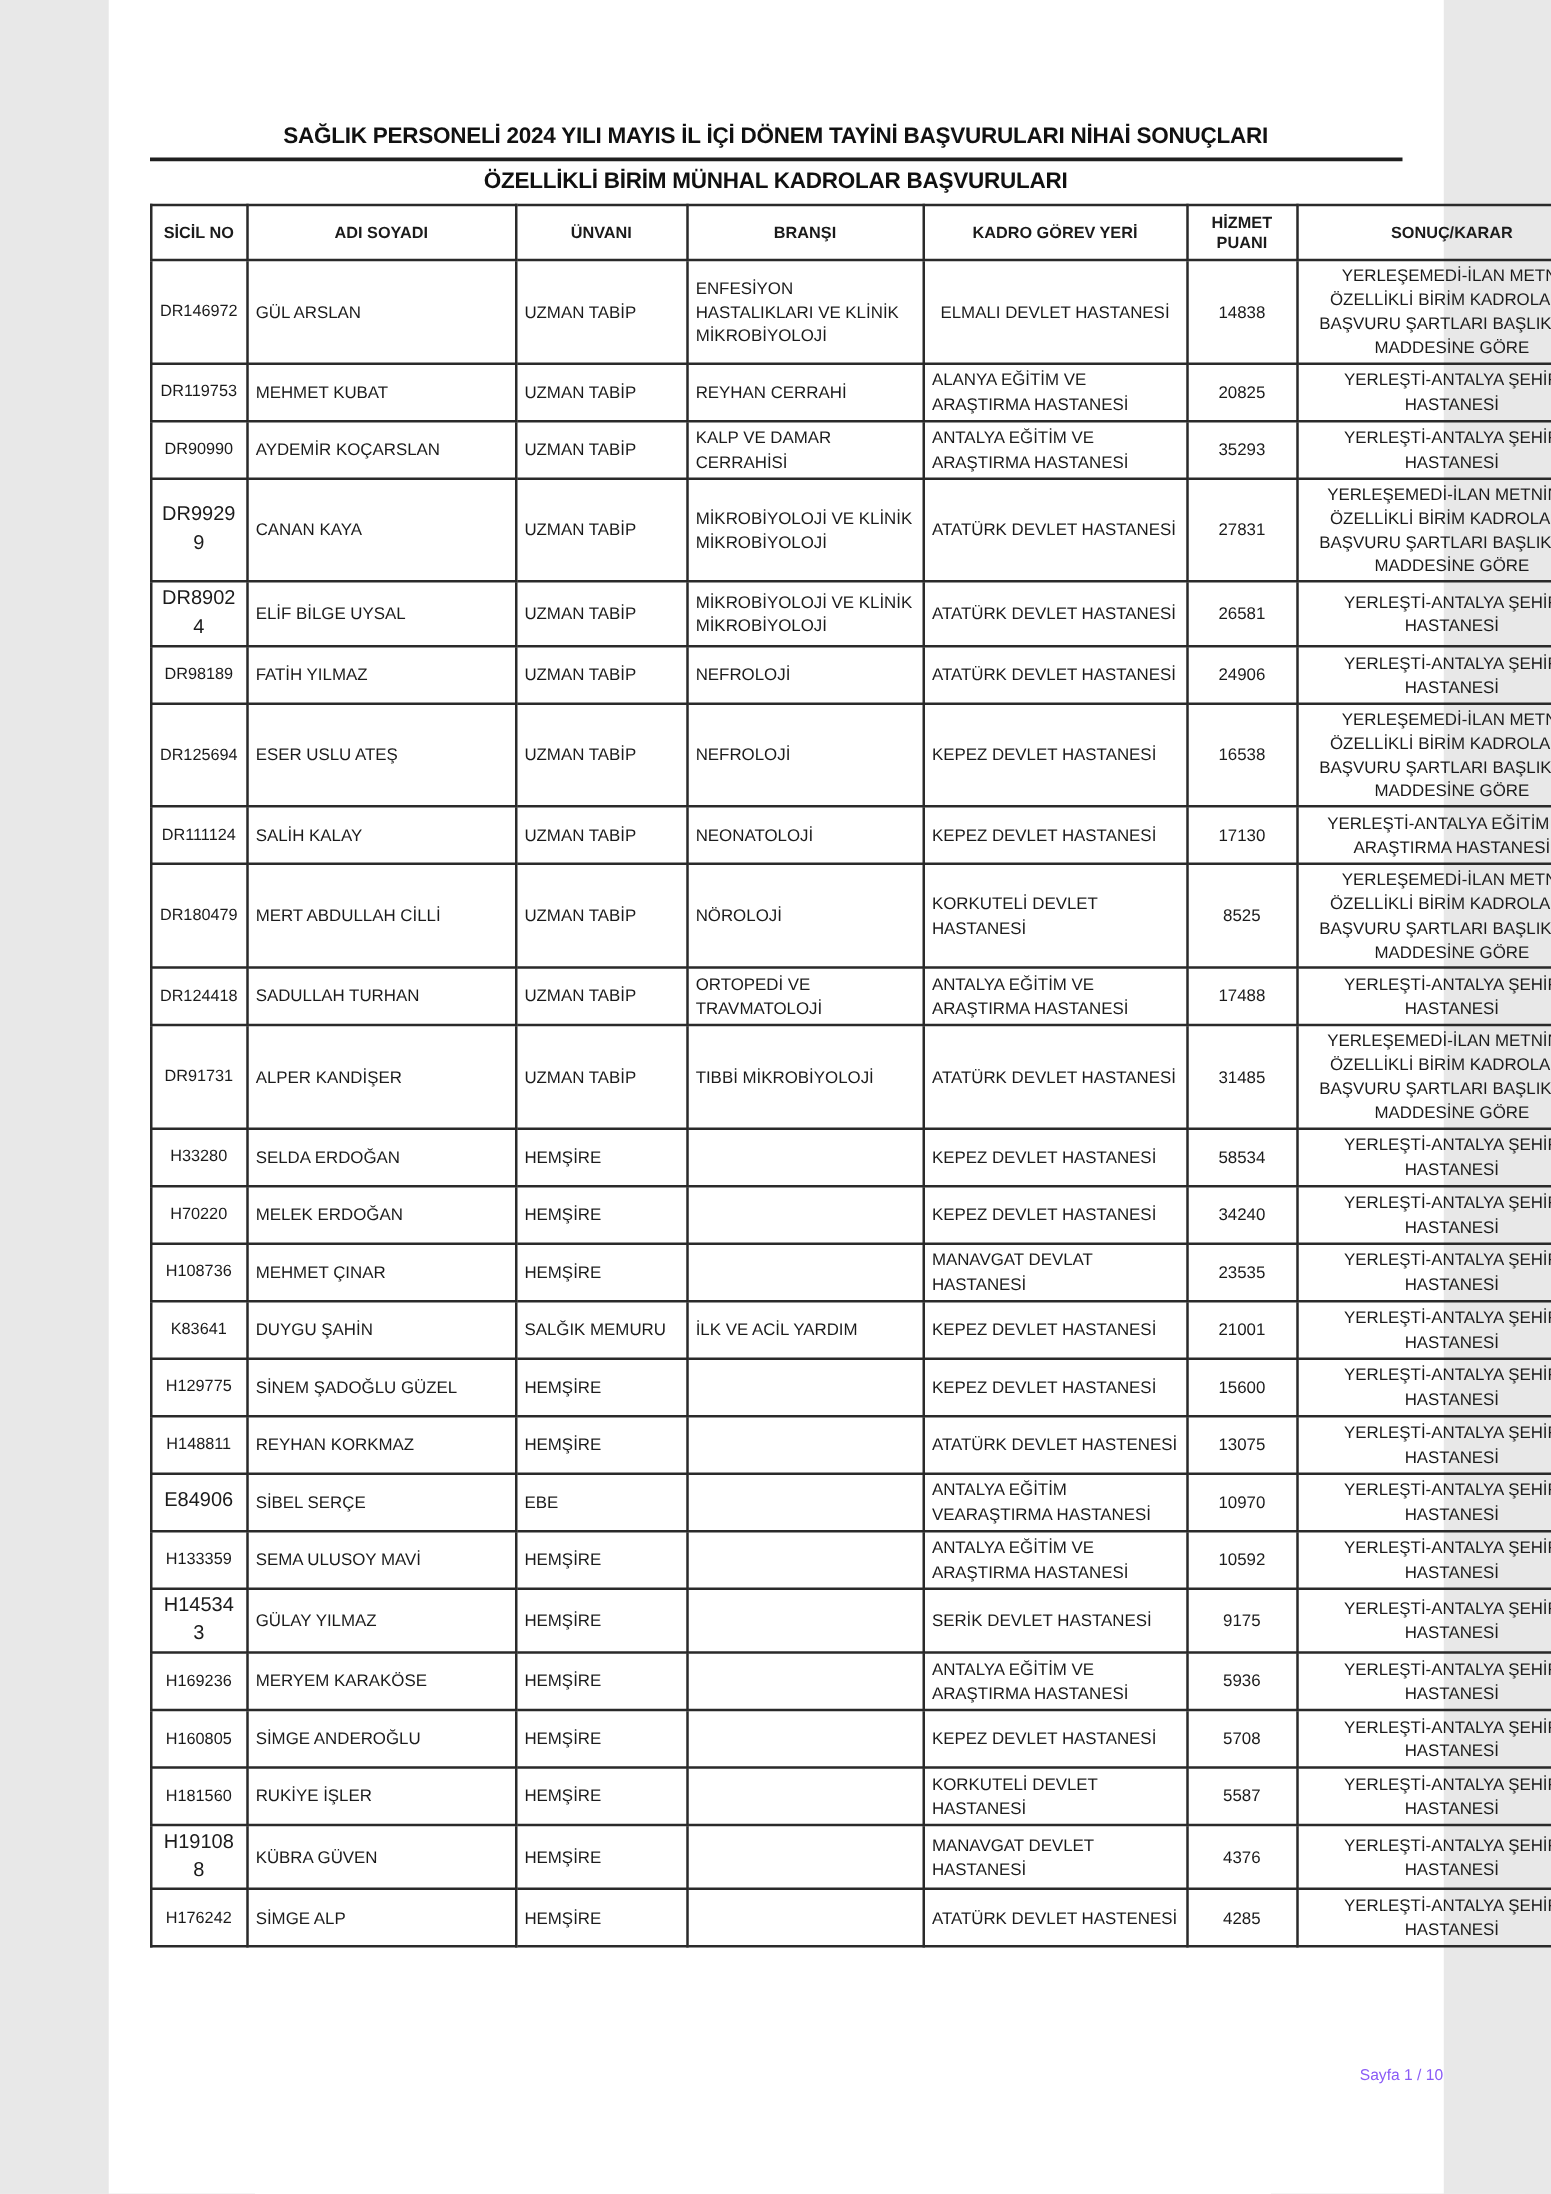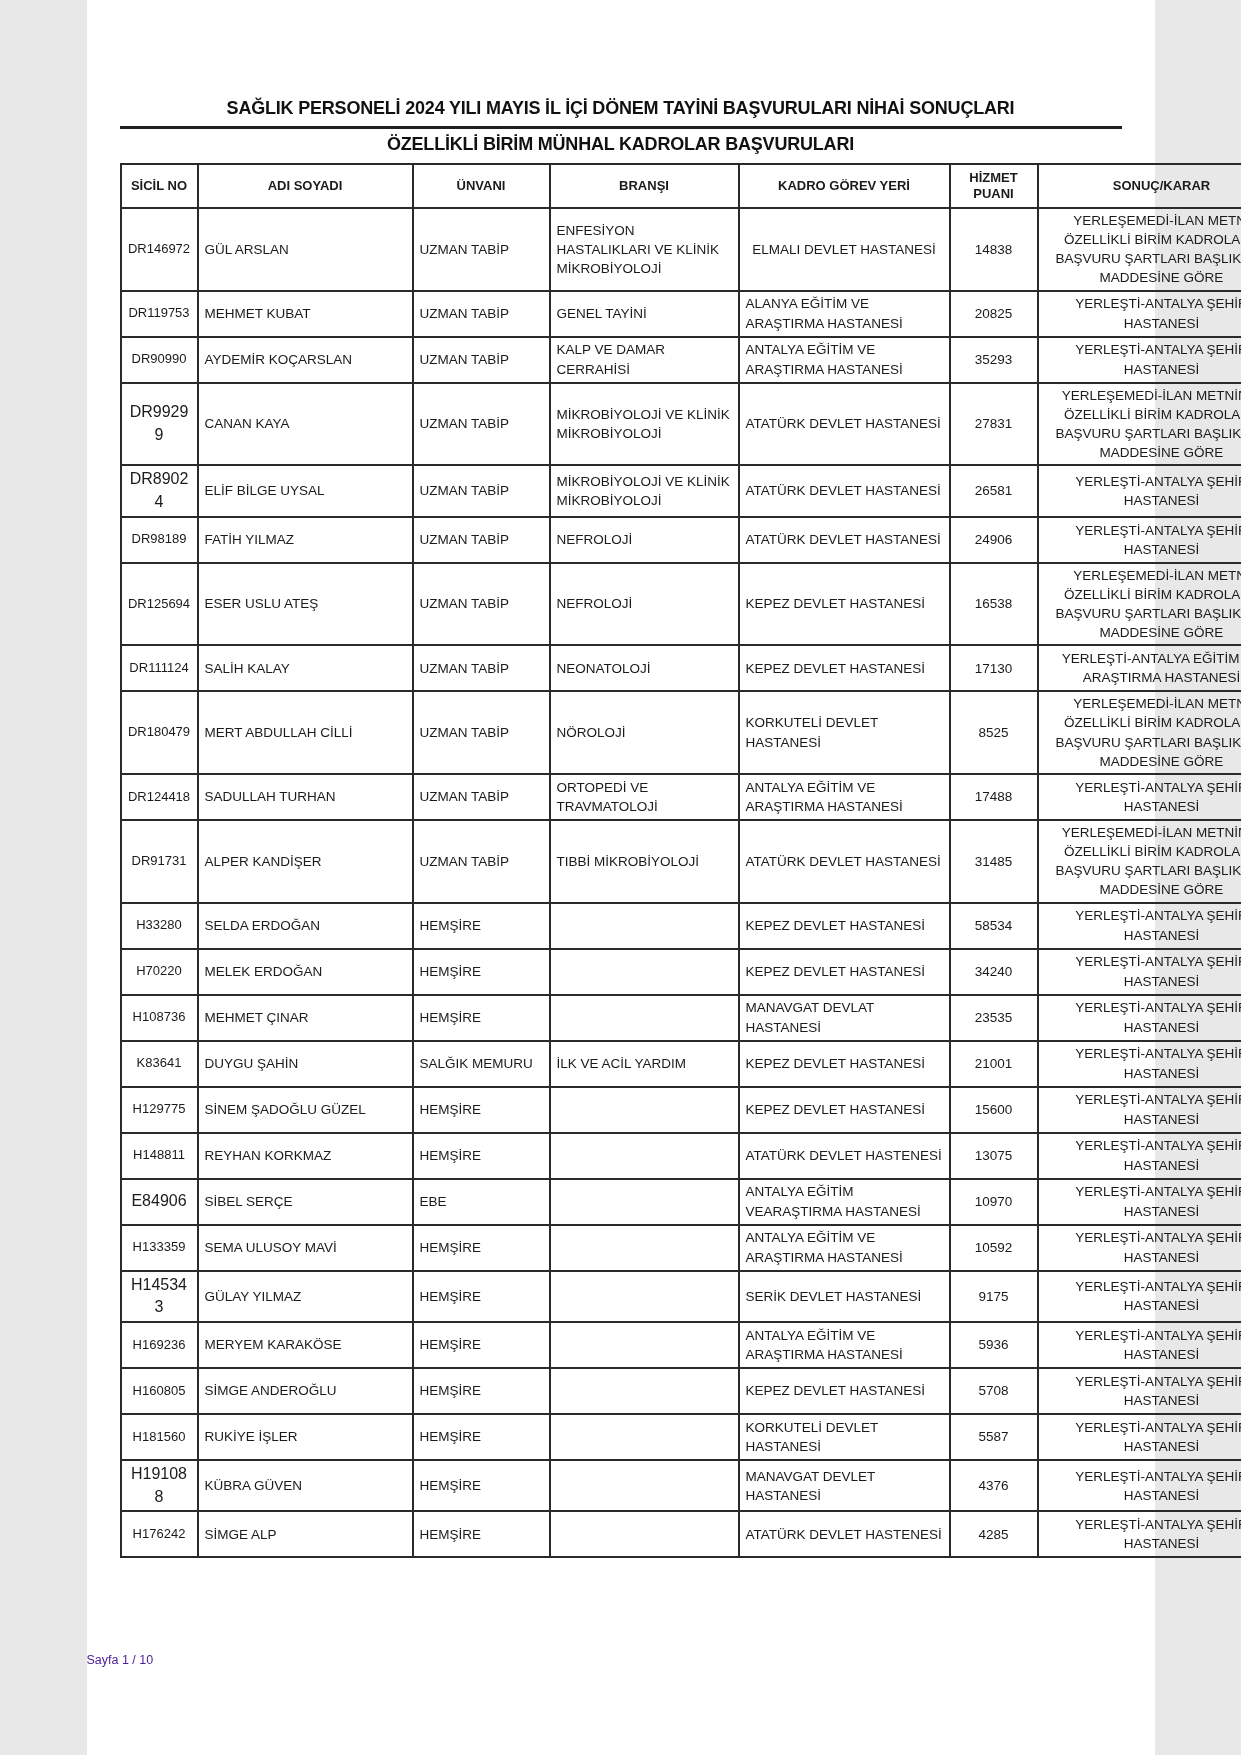--- a/index.html
+++ b/index.html
@@ -26,21 +26,21 @@
   tbody td { height:40px; }
   .col-sicil_no { text-align:center; font-size:13px;border-radius:12px; }
   .col-adi_soyadi, .col-unvani, .col-bransi, .col-kadro_gorev_yeri { text-align:left; }
   .col-hizmet_puani { text-align:center; }
   .col-sonuc_karar { text-align:center;margin-top:11px; }
   td.sicil-large { font-size:16px; }
   td.align-center { text-align:center; }
   td.align-left { text-align:left; }
   .footer-page {
     position:absolute; bottom:88px; left:0; width:100%;
-    text-align:left; font-size:12.5px; color:#4c1d95;
+    text-align:right; font-size:12.5px; color:#8b5cf6;
   }
 </style>
 </head>
 <body>
 
 <div class="page">
   <div class="titles">
     <div class="title-line">SAĞLIK PERSONELİ 2024 YILI MAYIS İL İÇİ DÖNEM TAYİNİ BAŞVURULARI NİHAİ SONUÇLARI</div>
     <hr class="title-rule">
     <div class="title-line">ÖZELLİKLİ BİRİM MÜNHAL KADROLAR BAŞVURULARI</div>
@@ -74,21 +74,21 @@
           <td class="col-unvani">UZMAN TABİP</td>
           <td class="col-bransi">ENFESİYON HASTALIKLARI VE KLİNİK MİKROBİYOLOJİ</td>
           <td class="col-kadro_gorev_yeri align-center">ELMALI DEVLET HASTANESİ</td>
           <td class="col-hizmet_puani">14838</td>
           <td class="col-sonuc_karar">YERLEŞEMEDİ-İLAN METNİ ÖZELLİKLİ BİRİM KADROLARA BAŞVURU ŞARTLARI BAŞLIKLI 1. MADDESİNE GÖRE</td>
         </tr>
         <tr>
           <td class="col-sicil_no">DR119753</td>
           <td class="col-adi_soyadi">MEHMET KUBAT</td>
           <td class="col-unvani">UZMAN TABİP</td>
-          <td class="col-bransi">GENEL TAYİNİ</td>
+          <td class="col-bransi">REYHAN CERRAHİ</td>
           <td class="col-kadro_gorev_yeri">ALANYA EĞİTİM VE ARAŞTIRMA HASTANESİ</td>
           <td class="col-hizmet_puani">20825</td>
           <td class="col-sonuc_karar">YERLEŞTİ-ANTALYA ŞEHİR HASTANESİ</td>
         </tr>
         <tr>
           <td class="col-sicil_no">DR90990</td>
           <td class="col-adi_soyadi">AYDEMİR KOÇARSLAN</td>
           <td class="col-unvani">UZMAN TABİP</td>
           <td class="col-bransi">KALP VE DAMAR CERRAHİSİ</td>
           <td class="col-kadro_gorev_yeri">ANTALYA EĞİTİM VE ARAŞTIRMA HASTANESİ</td>

